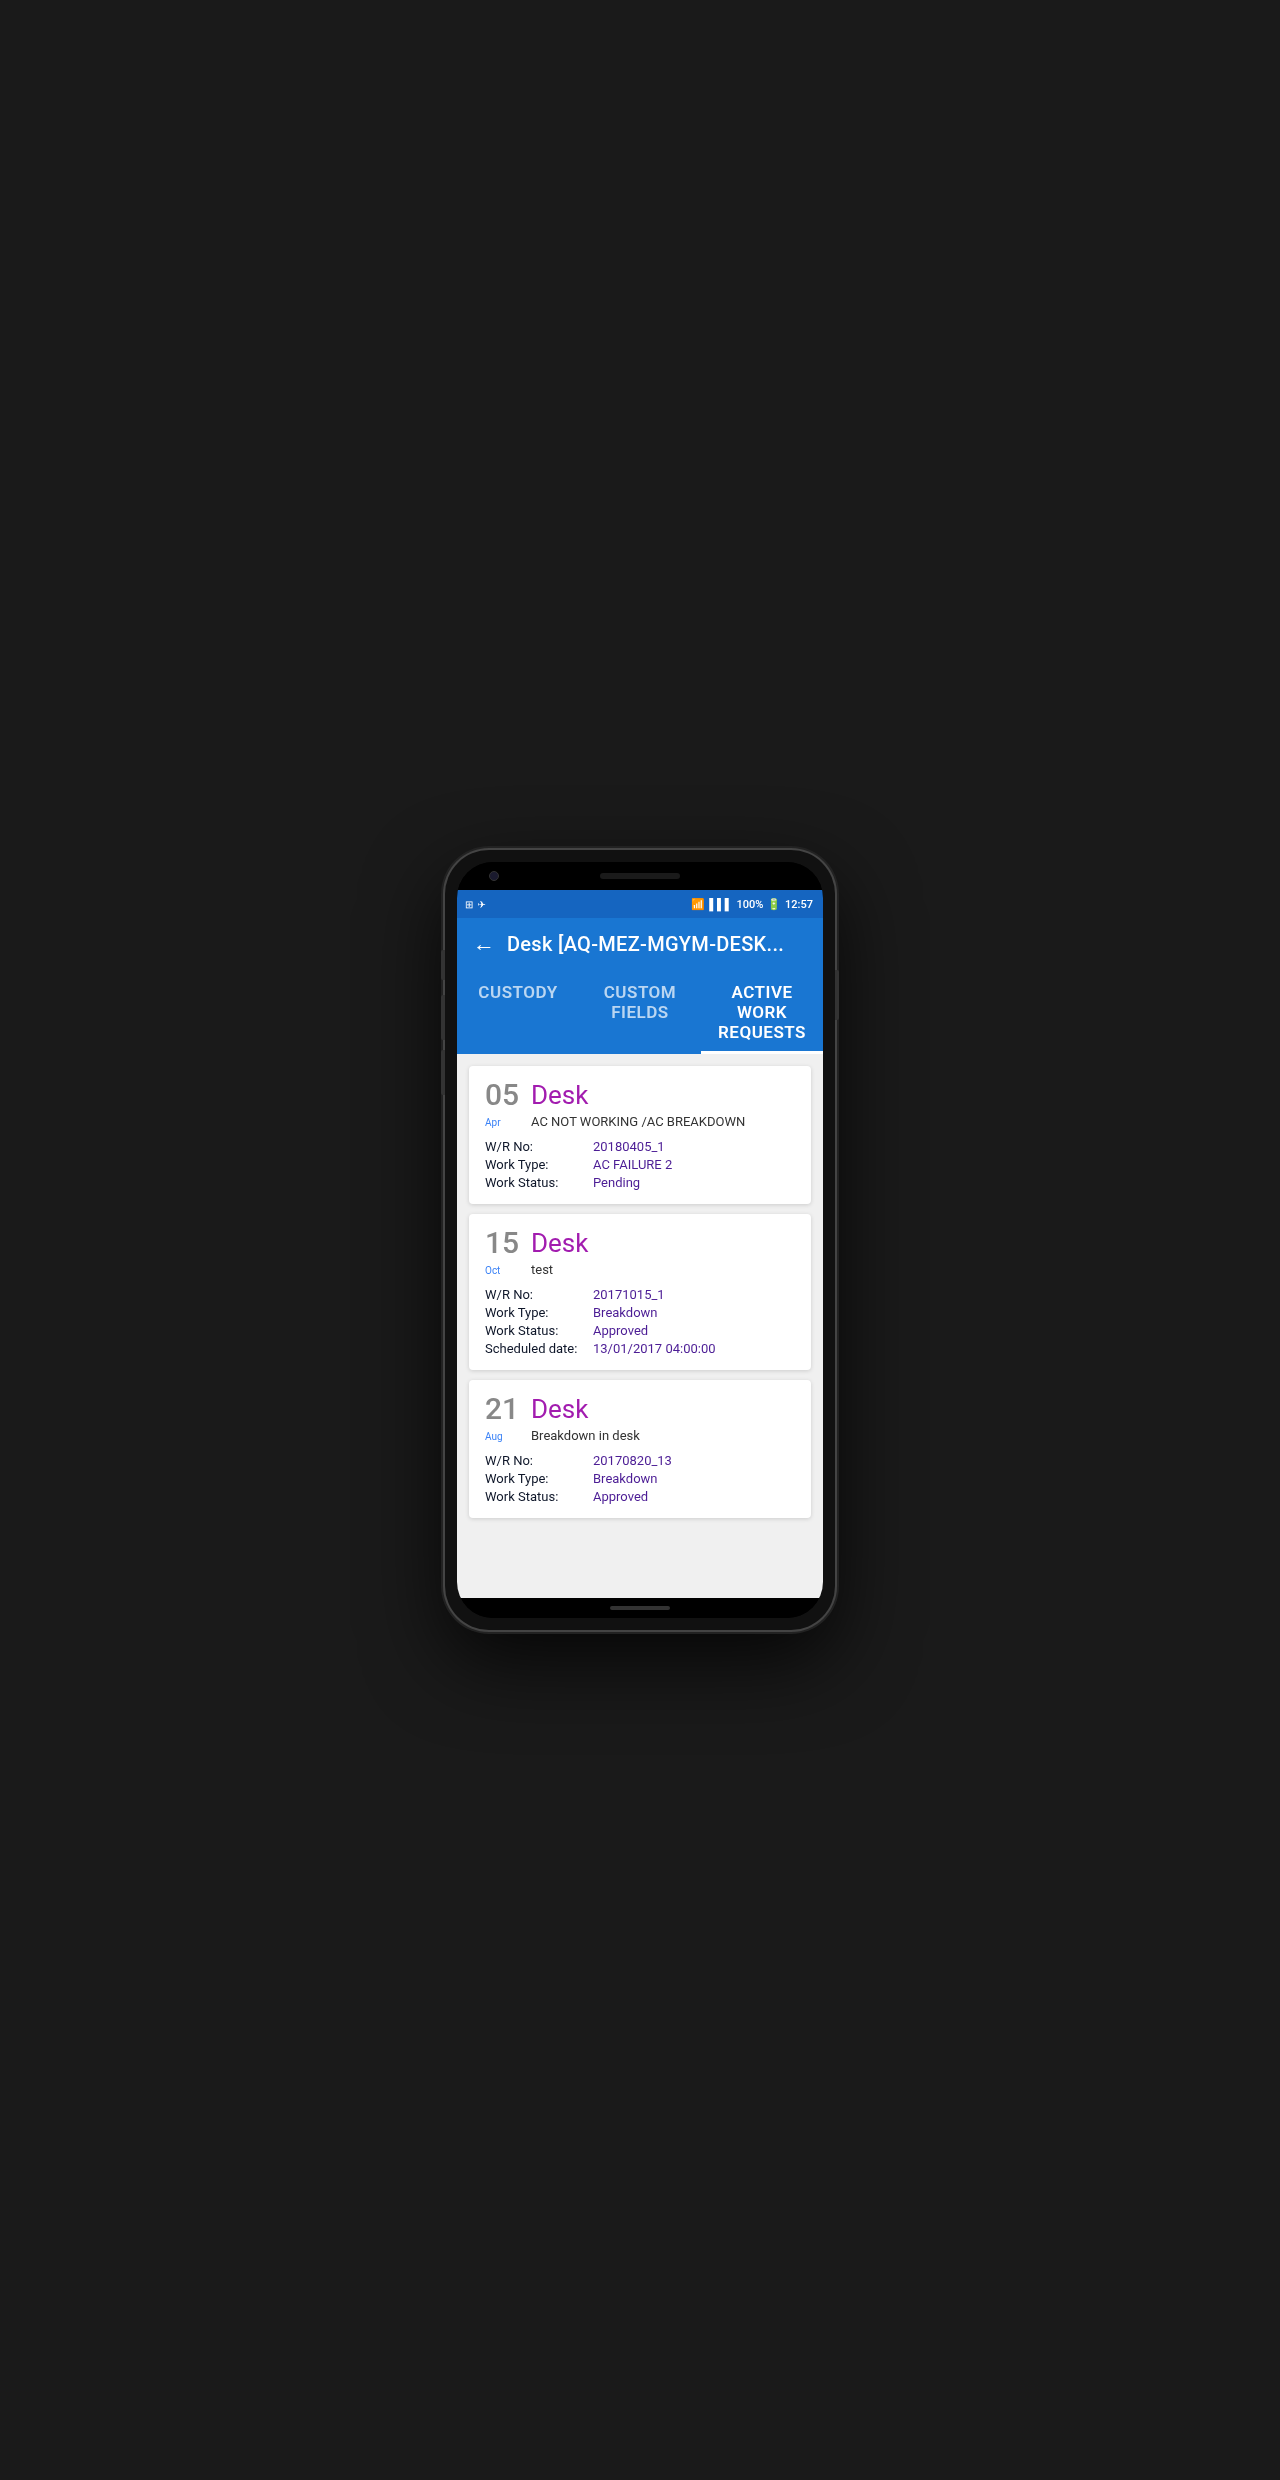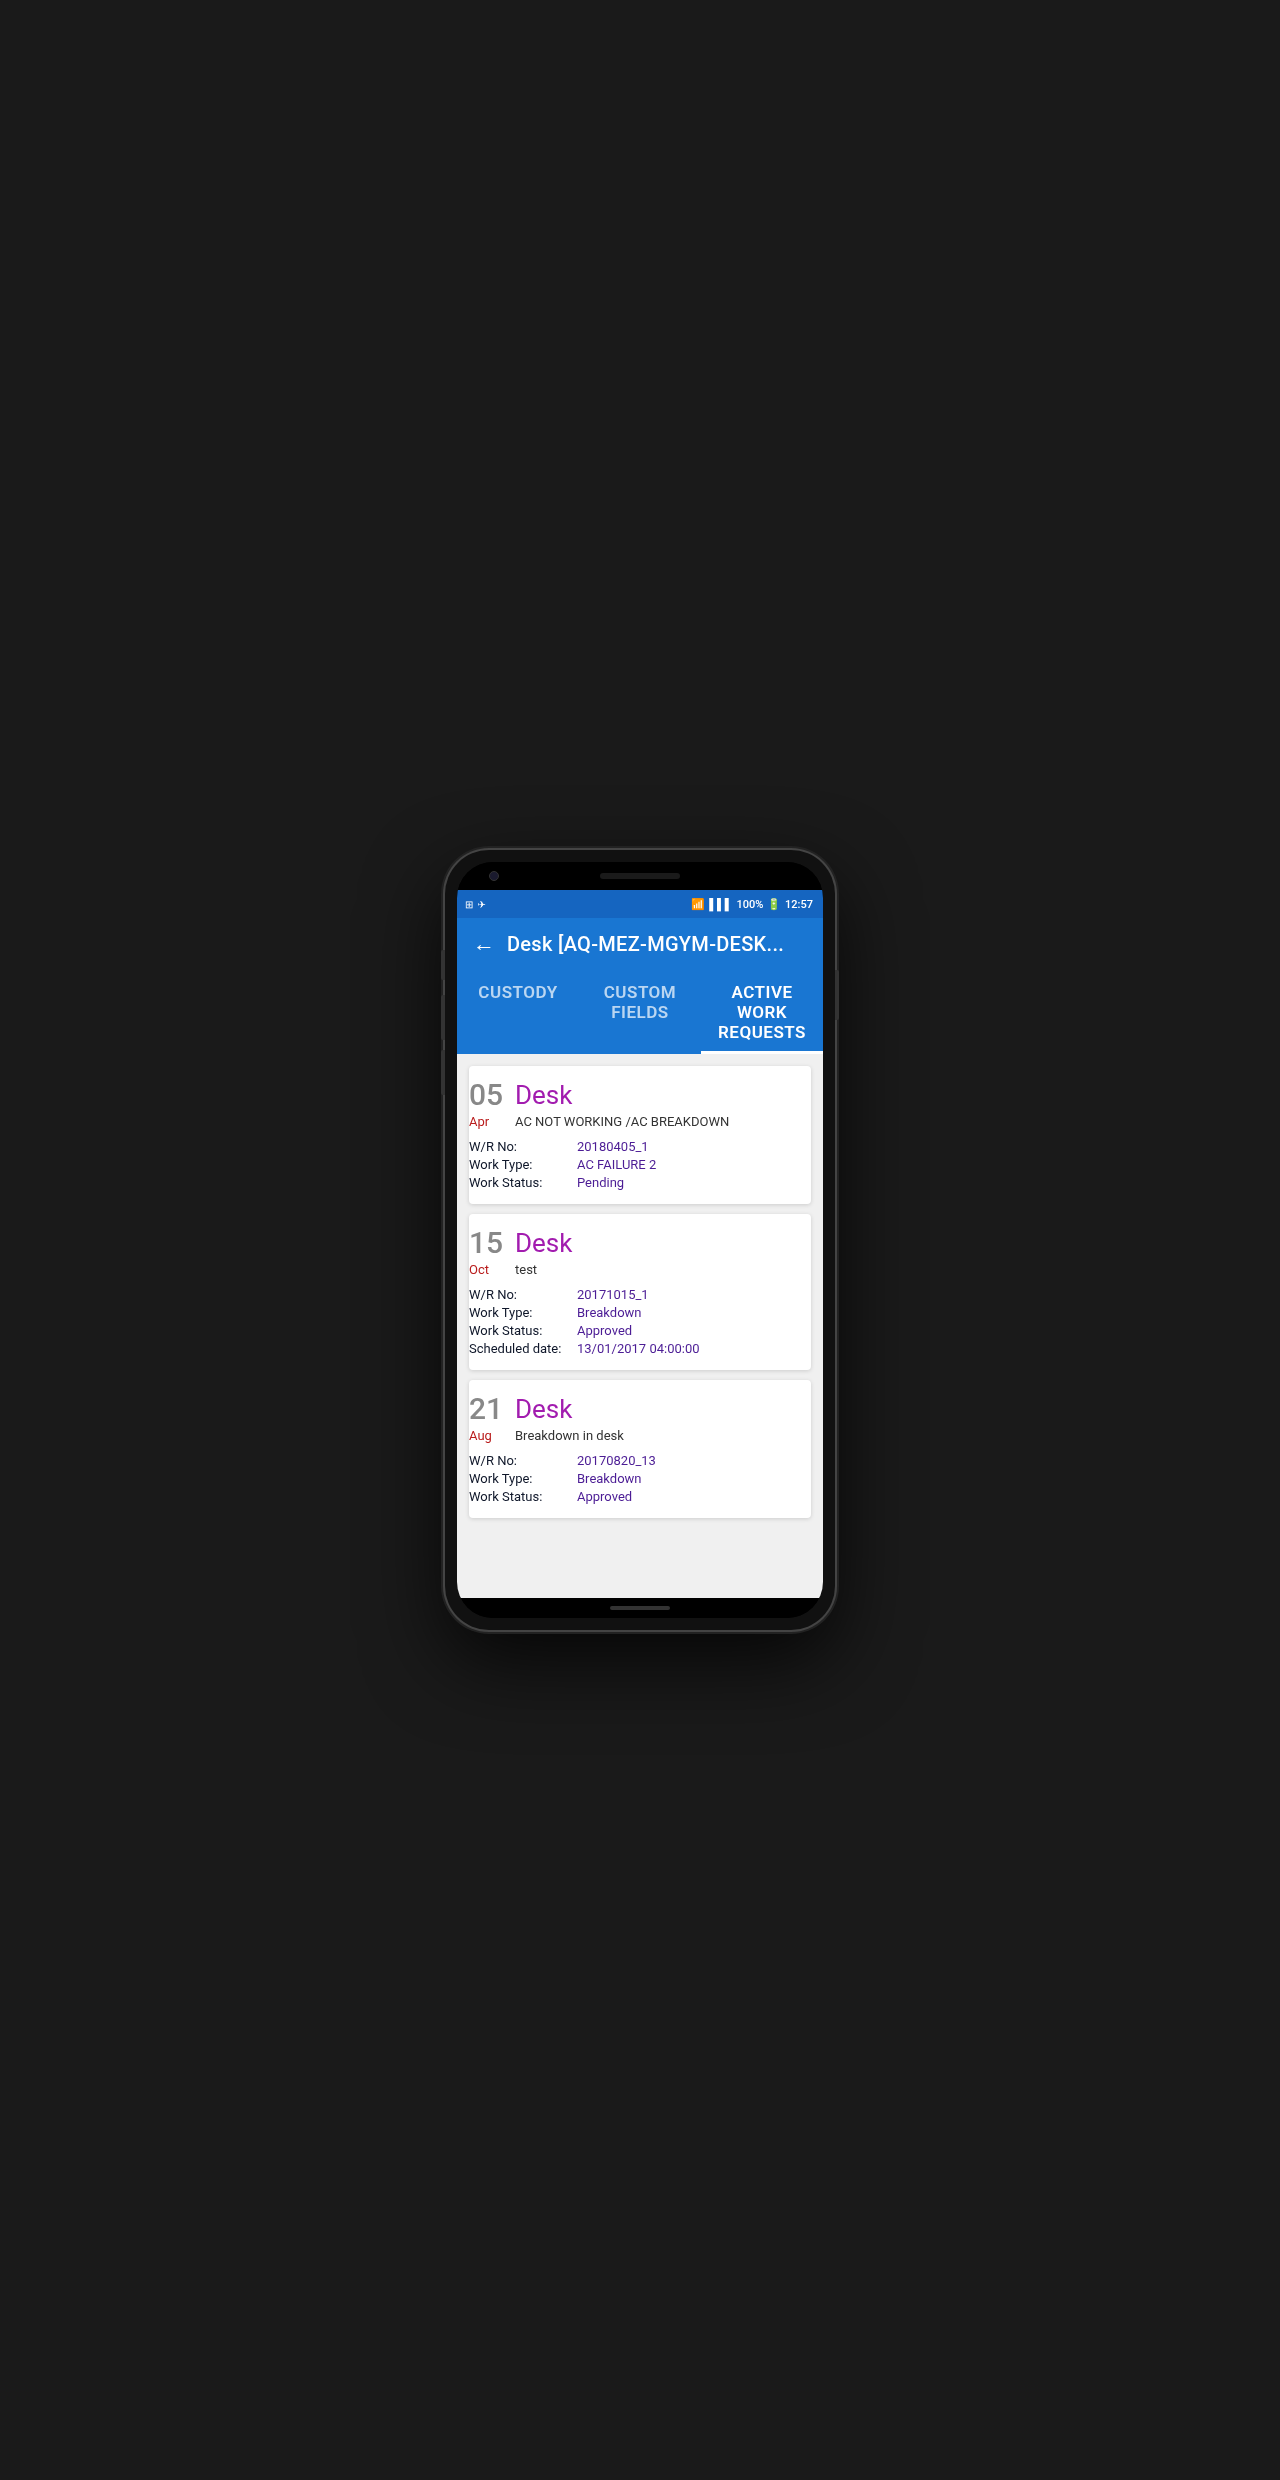--- a/index.html
+++ b/index.html
@@ -164,21 +164,21 @@
       padding: 12px;
       display: flex;
       flex-direction: column;
       gap: 10px;
     }
 
     
     .wr-card {
       background: white;
       border-radius: 4px;
-      padding: 14px 0;
+      padding: 14px 16px;
       box-shadow: 0 1px 4px rgba(0,0,0,0.15);
     }
 
     .wr-card-header {
       display: flex;
       align-items: center;
       gap: 10px;
       margin-bottom: 4px;
     }
 
@@ -198,22 +198,22 @@
     }
 
     .wr-month-desc {
       display: flex;
       gap: 10px;
       margin-bottom: 10px;
       align-items: baseline;
     }
 
     .wr-month {
-      font-size: 13px;
-      color: #b91c1c;
+      font-size: 10px;
+      color: #3b82f6;
       min-width: 36px;
     }
 
     .wr-description {
       font-size: 13px;
       color: #333;
     }
 
     .wr-fields {
       display: flex;

